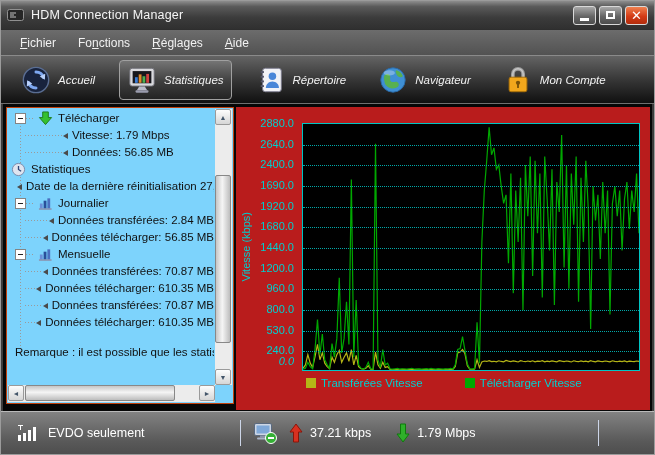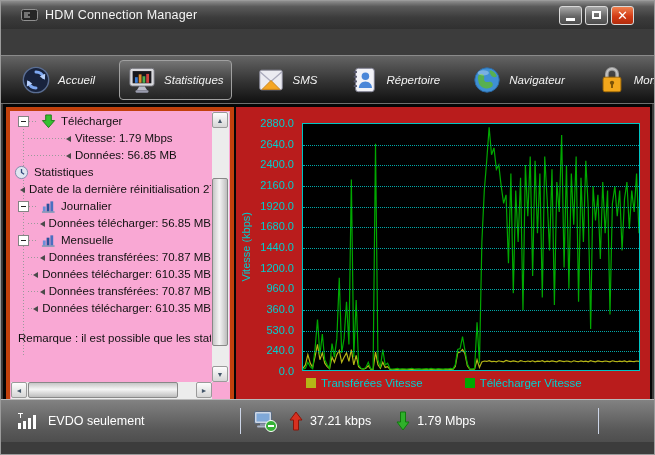--- a/index.html
+++ b/index.html
@@ -3,21 +3,21 @@
 <meta charset="utf-8">
 <style>
   * { margin:0; padding:0; box-sizing:border-box; }
   body { background:#c8c8c8; font-family:"Liberation Sans","DejaVu Sans",sans-serif; }
   .window { position:relative; width:655px; height:455px; background:#3c3c3c;
             border:1px solid #9b9b9b; overflow:hidden; }
 
   
   .titlebar { position:absolute; top:0; left:0; right:0; height:28px;
     background:linear-gradient(to bottom,#8d8d8d 0%,#5a5a5a 20%,#3b3b3b 60%,#303030 100%);
-    display:flex; align-items:center; padding:0 20px; }
+    display:flex; align-items:center; padding:0 6px; }
   .app-icon { width:18px; height:16px; margin-right:6px; display:inline-flex; }
   .title-text { color:#f5f5f5; font-size:12.5px; letter-spacing:.2px; }
   .win-btns { margin-left:auto; display:flex; gap:3px; }
   .wbtn { width:23px; height:19px; border-radius:3px; border:1px solid #d9d9d9;
     display:flex; align-items:center; justify-content:center;
     background:linear-gradient(to bottom,#a8a8a8,#666 55%,#4d4d4d); cursor:default; }
   .wbtn.close { background:linear-gradient(to bottom,#f0814f,#d33b16 55%,#b22c0c); }
   .glyph-min { width:9px; height:3px; background:#fff; margin-top:9px; }
   .glyph-max { width:9px; height:8px; border:2px solid #fff; }
   .glyph-x { color:#fff; font-size:13px; font-weight:bold; line-height:1; }
@@ -38,21 +38,21 @@
   .tool-btn.active { border:1px solid #a0a0a0;
     background:linear-gradient(to bottom,#757575,#3e3e3e 55%,#242424); }
   .tool-btn .tb-icon { width:30px; height:30px; display:inline-flex; }
   .tool-btn .tb-label { color:#f2f2f2; font-size:11.5px; white-space:nowrap;font-style:italic; }
 
   
   .content { position:absolute; top:103px; left:2px; right:2px; height:309px; background:#060606; }
 
   
   .tree-panel { position:absolute; left:3px; top:3px; width:228px; height:297px;
-    background:#f9a8d4; border:4px solid #c2410c; }
+    background:#7dd3fc; border:1px solid #c2410c; }
   .tree-rows { position:absolute; top:2px; left:2px; right:19px; bottom:19px; overflow:hidden; }
   .tree-guide { position:absolute; left:11px; top:16px; width:1px; height:226px;
     background-image:repeating-linear-gradient(to bottom,#9a9a9a 0 1px,transparent 1px 3px); }
   .trow { position:relative; height:17px; line-height:17px; display:flex; align-items:center;
     white-space:nowrap; overflow:hidden; font-size:11.5px; color:#111; }
   .trow .expander { width:11px; height:11px; min-width:11px; border:1px solid #848484; background:#fff;
     display:flex; align-items:center; justify-content:center; margin-left:6px; z-index:1; }
   .trow .expander .minus { width:5px; height:1px; background:#222; }
   .hdots { height:1px; background-image:repeating-linear-gradient(to right,#9a9a9a 0 1px,transparent 1px 3px); }
   .bullet { width:0; height:0; border-top:3px solid transparent; border-bottom:3px solid transparent;
@@ -84,21 +84,21 @@
   .plot { position:absolute; left:66px; top:16px; width:338px; height:248px;
     border:1px solid #00c4c4; background:#000; }
   .gridline { position:absolute; left:0; right:0; height:0;
     border-top:1px dotted #00a8a8; }
   #chart-svg { position:absolute; inset:0; width:100%; height:100%; }
   .legend { position:absolute; left:70px; top:270px; display:flex; gap:42px; }
   .legend-item { display:flex; align-items:center; gap:5px; color:#00cfcf; font-size:11.5px; }
   .legend-swatch { width:10px; height:10px; display:inline-block; }
 
   
-  .statusbar { position:absolute; left:0; right:0; bottom:12px; height:43px;
+  .statusbar { position:absolute; left:0; right:0; bottom:0; height:43px;
     background:linear-gradient(to bottom,#828282,#595959 70%,#4e4e4e);
     border-top:1px solid #b9b9b9; color:#fff; font-size:12.5px; }
   .sb-abs { position:absolute; top:50%; transform:translateY(-50%); display:flex; align-items:center; gap:7px; }
   .sb-sep { position:absolute; top:8px; width:1px; height:26px; background:#cdd6e8; }
   .sb-icon { display:inline-flex; }
 </style>
 </head>
 <body>
 
 <div class="window">
@@ -121,20 +121,26 @@
         </div>
       <div class="wbtn">
           <span class="glyph-max"></span>
         </div>
       <div class="wbtn close">
           <span class="glyph-x">✕</span>
         </div>
     </div>
   </div>
 
+  <div class="menubar" id="menubar">
+      <span class="menu-item"><u>F</u>ichier</span>
+      <span class="menu-item">Fo<u>n</u>ctions</span>
+      <span class="menu-item"><u>R</u>églages</span>
+      <span class="menu-item"><u>A</u>ide</span>
+    </div>
 
   <div class="toolbar" id="toolbar">
       <div class="tool-btn">
         <span class="tb-icon">
           <svg viewBox="0 0 32 32" width="30" height="30">
             <circle cx="16" cy="16" r="13.5" fill="#18233d" stroke="#5a6e93" stroke-width="1.5"></circle>
             <path d="M16 7.5a8.5 8.5 0 0 1 8 5.8" fill="none" stroke="#7da7f0" stroke-width="3.2" stroke-linecap="round"></path>
             <path d="M16 24.5a8.5 8.5 0 0 1-8-5.8" fill="none" stroke="#7da7f0" stroke-width="3.2" stroke-linecap="round"></path>
             <path d="M25.8 9.2l-.4 6.6-5.4-3.6z" fill="#b8d0fa"></path>
             <path d="M6.2 22.8l.4-6.6 5.4 3.6z" fill="#b8d0fa"></path>
@@ -149,30 +155,20 @@
             <rect x="6" y="6.5" width="20" height="13" fill="#17171c"></rect>
             <rect x="8.5" y="13" width="3" height="6" fill="#3a7bd5"></rect>
             <rect x="12.5" y="10" width="3" height="9" fill="#e08a2a"></rect>
             <rect x="16.5" y="12" width="3" height="7" fill="#4caf50"></rect>
             <rect x="20.5" y="9.5" width="3" height="9.5" fill="#d04040"></rect>
             <path d="M13 23h6l2.5 4h-11z" fill="#b9bac9"></path>
             <rect x="9" y="27" width="14" height="2.5" rx="1.2" fill="#9a9cae"></rect>
           </svg>
         </span>
         <span class="tb-label">Statistiques</span>
-      </div>
-      <div class="tool-btn">
-        <span class="tb-icon">
-          <svg viewBox="0 0 32 32" width="30" height="30">
-            <rect x="4" y="5.5" width="24" height="21" rx="2" fill="#ebebf1" stroke="#8a8a9a"></rect>
-            <path d="M4.5 7.5l11.5 10 11.5-10" fill="none" stroke="#aaaabc" stroke-width="1.5"></path>
-            <path d="M6.5 26l9.5-9.5L25.5 26z" fill="#f5a623" stroke="#c97f10"></path>
-          </svg>
-        </span>
-        <span class="tb-label">SMS</span>
       </div>
       <div class="tool-btn">
         <span class="tb-icon">
           <svg viewBox="0 0 32 32" width="30" height="30">
             <rect x="7" y="3.5" width="20" height="25" rx="3" fill="#f2f2f7" stroke="#7a7a8c"></rect>
             <circle cx="17.5" cy="12" r="4" fill="#4a86d8"></circle>
             <path d="M10.5 24.5c0-4 3-7 7-7s7 3 7 7z" fill="#4a86d8"></path>
             <g stroke="#55566a" stroke-width="2">
               <line x1="5" y1="7.5" x2="8.5" y2="7.5"></line>
               <line x1="5" y1="12.5" x2="8.5" y2="12.5"></line>
@@ -260,20 +256,25 @@
                 <rect x="6" y="5" width="3" height="9" fill="#2a4f9a"></rect>
                 <rect x="10" y="2.5" width="3" height="11.5" fill="#4a6fc0"></rect>
                 <rect x="1" y="13" width="13.5" height="1.8" fill="#8a9ab8"></rect>
               </svg>
             </span>
             <span>Journalier</span>
           </div>
           <div class="trow">
             <span class="hdots" style="margin-left: 16px; width: 38px;"></span>
             <span class="bullet"></span>
+            <span>Données transférées: 2.84 MB</span>
+          </div>
+          <div class="trow">
+            <span class="hdots" style="margin-left: 16px; width: 38px;"></span>
+            <span class="bullet"></span>
             <span>Données télécharger: 56.85 MB</span>
           </div>
           <div class="trow">
             <div class="expander">
               <span class="minus"></span>
             </div>
             <span class="hdots" style="width: 8px;"></span>
             <span class="node-icon">
               <svg viewBox="0 0 16 16" width="15" height="15">
                 <rect x="2" y="8" width="3" height="6" fill="#6a8fd8"></rect>
@@ -322,30 +323,30 @@
     </div>
 
     <div class="chart-panel">
       <div class="ylabel-wrap">
         <span class="ylabel">Vitesse (kbps)</span>
       </div>
       <div class="ylabels" id="ylabels">
           <div class="ytick" style="top: 10px;">2880.0</div>
           <div class="ytick" style="top: 30.6667px;">2640.0</div>
           <div class="ytick" style="top: 51.3333px;">2400.0</div>
-          <div class="ytick" style="top: 72px;">2160.0</div>
+          <div class="ytick" style="top: 72px;">1690.0</div>
           <div class="ytick" style="top: 92.6667px;">1920.0</div>
           <div class="ytick" style="top: 113.333px;">1680.0</div>
           <div class="ytick" style="top: 134px;">1440.0</div>
           <div class="ytick" style="top: 154.667px;">1200.0</div>
           <div class="ytick" style="top: 175.333px;">960.0</div>
-          <div class="ytick" style="top: 196px;">360.0</div>
+          <div class="ytick" style="top: 196px;">800.0</div>
           <div class="ytick" style="top: 216.667px;">530.0</div>
           <div class="ytick" style="top: 237.333px;">240.0</div>
-          <div class="ytick" style="top: 258px;">0.0</div>
+          <div class="ytick" style="top: 248px; font-style: italic;">0.0</div>
         </div>
       <div class="plot" id="plot">
         <svg id="chart-svg" preserveAspectRatio="none" viewBox="0 0 1390 2880">
             <polyline points="0,2860 10,2820 20,2700 30,2800 40,2850 50,2720 60,2580 70,2760 80,2680 90,2800 100,2840 110,2865 120,2730 130,2790 140,2700 150,2650 160,2790 170,2730 180,2680 190,2780 200,2640 210,2820 220,2710 230,2840 240,2865 250,2870 260,2860 270,2830 280,2870 290,2872 300,2670 310,2820 320,2860 330,2790 340,2850 350,2840 360,2872 370,2874 380,2872 390,2870 400,2874 410,2872 420,2873 430,2874 440,2871 450,2872 460,2874 470,2873 480,2872 490,2874 500,2872 510,2871 520,2874 530,2872 540,2873 550,2874 560,2872 570,2873 580,2874 590,2872 600,2873 610,2871 620,2874 630,2840 640,2680 650,2670 660,2640 670,2690 680,2830 690,2870 700,2872 710,2868 720,2760 730,2850 740,2785 750,2775 760,2780 770,2770 780,2782 790,2778 800,2784 810,2772 820,2780 830,2785 840,2768 850,2776 860,2782 870,2774 880,2780 890,2786 900,2770 910,2778 920,2783 930,2775 940,2781 950,2772 960,2784 970,2777 980,2780 990,2770 1000,2785 1010,2776 1020,2782 1030,2773 1040,2779 1050,2784 1060,2771 1070,2777 1080,2782 1090,2775 1100,2780 1110,2786 1120,2772 1130,2778 1140,2783 1150,2774 1160,2781 1170,2776 1180,2784 1190,2770 1200,2780 1210,2785 1220,2773 1230,2778 1240,2782 1250,2775 1260,2780 1270,2784 1280,2772 1290,2779 1300,2783 1310,2776 1320,2781 1330,2774 1340,2785 1350,2777 1360,2780 1370,2782 1380,2775 1390,2780" fill="none" stroke="#b5b517" stroke-width="1.2" vector-effect="non-scaling-stroke"></polyline>
             <polyline points="0,2870 10,2860 20,2790 30,2840 40,2865 50,2630 60,2290 70,2700 80,2460 90,2760 100,2820 110,2860 120,2570 130,2730 140,2510 150,1800 160,2680 170,2510 180,2080 190,2580 200,650 210,2730 220,2060 230,2820 240,2860 250,2870 260,2850 270,2790 280,2865 290,2870 300,230 310,2760 320,2850 330,2640 340,2820 350,2800 360,2865 370,2870 380,2868 390,2862 400,2870 410,2866 420,2868 430,2870 440,2865 450,2860 460,2868 470,2870 480,2866 490,2870 500,2868 510,2865 520,2870 530,2862 540,2868 550,2870 560,2865 570,2868 580,2870 590,2866 600,2868 610,2862 620,2870 630,2820 640,2640 650,2630 660,2490 670,2650 680,2810 690,2865 700,2870 710,2860 720,2320 730,2800 740,1380 750,780 760,430 770,40 780,360 790,280 800,530 810,480 820,730 830,930 840,830 850,1630 860,580 870,1980 880,780 890,1380 900,630 910,2180 920,480 930,1080 940,380 950,1780 960,430 970,1280 980,580 990,2030 1000,380 1010,880 1020,1480 1030,530 1040,2120 1050,680 1060,1030 1070,130 1080,1680 1090,480 1100,1930 1110,580 1120,1180 1130,380 1140,2080 1150,630 1160,1380 1170,430 1180,980 1190,2400 1200,730 1210,1130 1220,830 1230,1580 1240,680 1250,1280 1260,780 1270,2230 1280,930 1290,730 1300,1080 1310,780 1320,1480 1330,880 1340,680 1350,1230 1360,780 1370,1030 1380,580 1390,1280" fill="none" stroke="#00a800" stroke-width="1.2" vector-effect="non-scaling-stroke"></polyline>
           </svg>
       <div class="gridline" style="top: 20.6667px;"></div>
           <div class="gridline" style="top: 41.3333px;"></div>
           <div class="gridline" style="top: 62px;"></div>
           <div class="gridline" style="top: 82.6667px;"></div>

